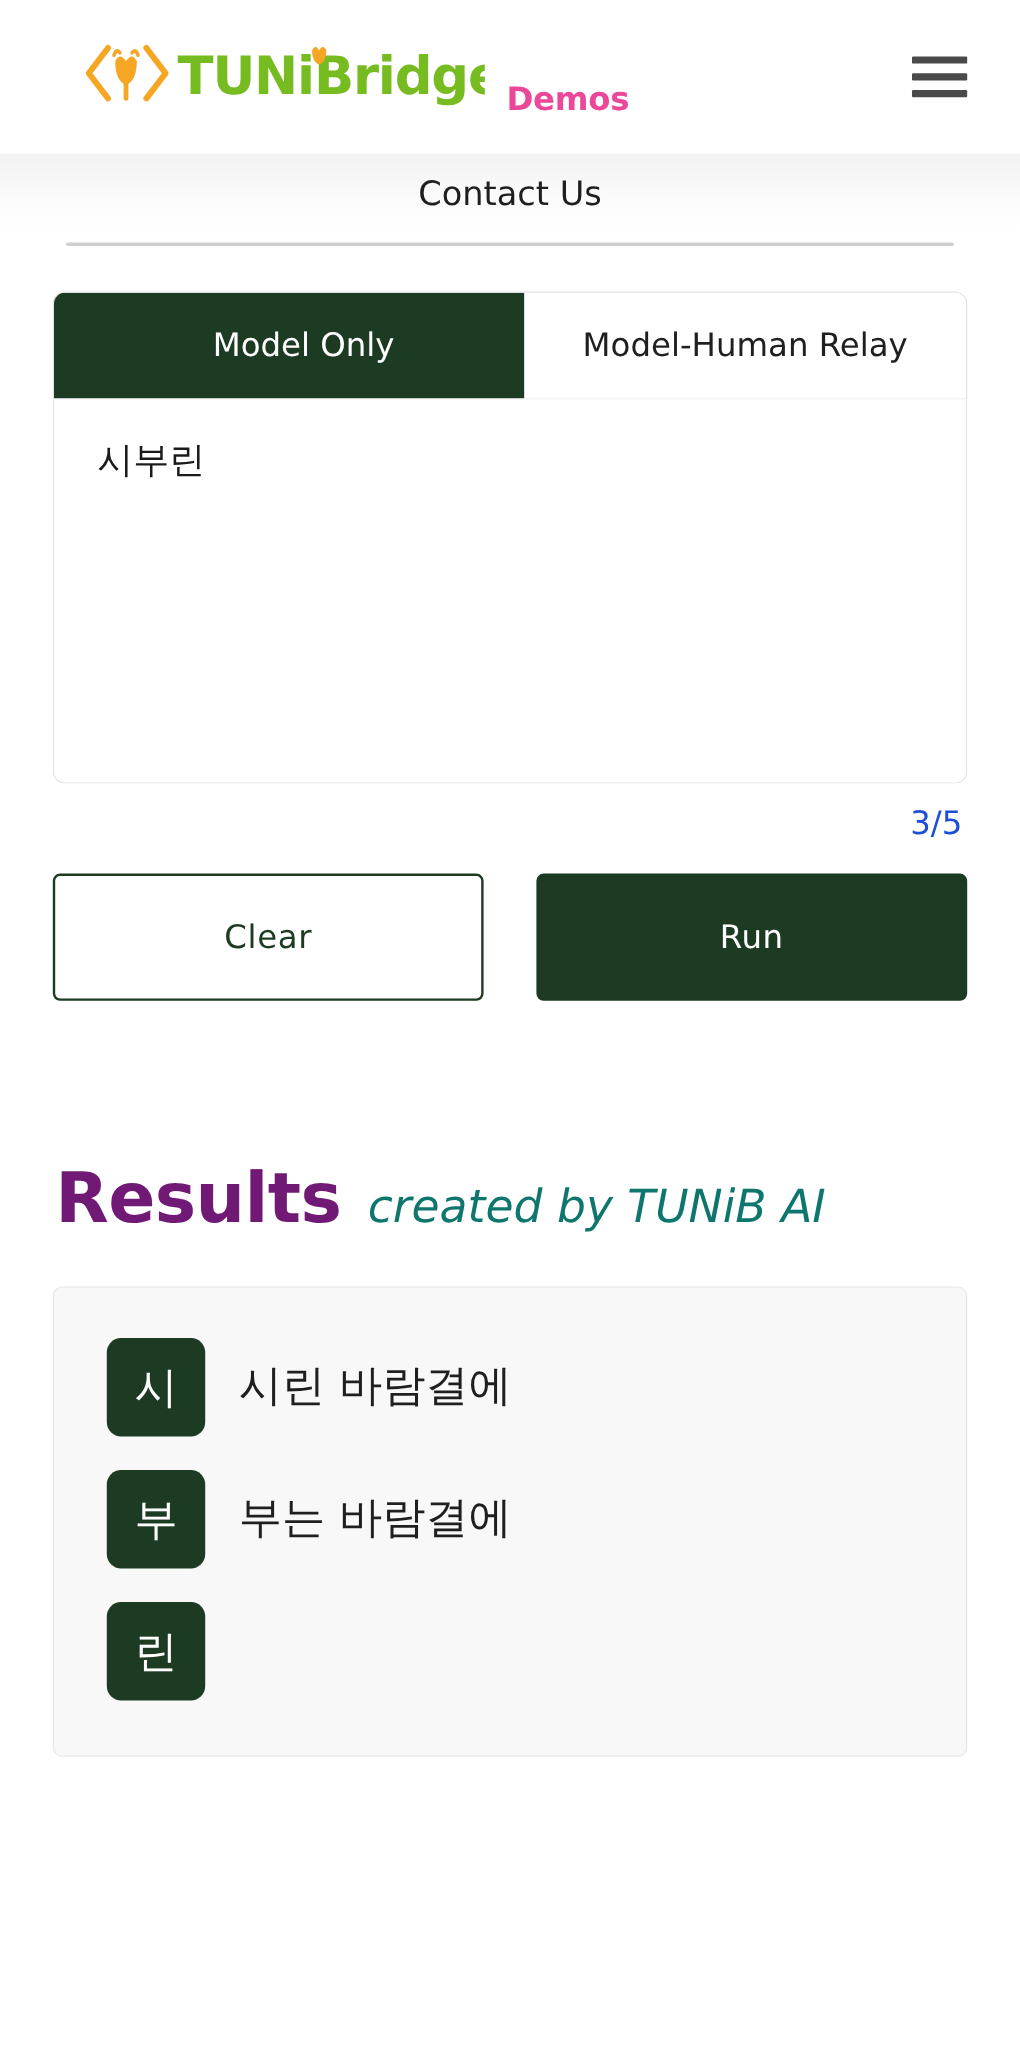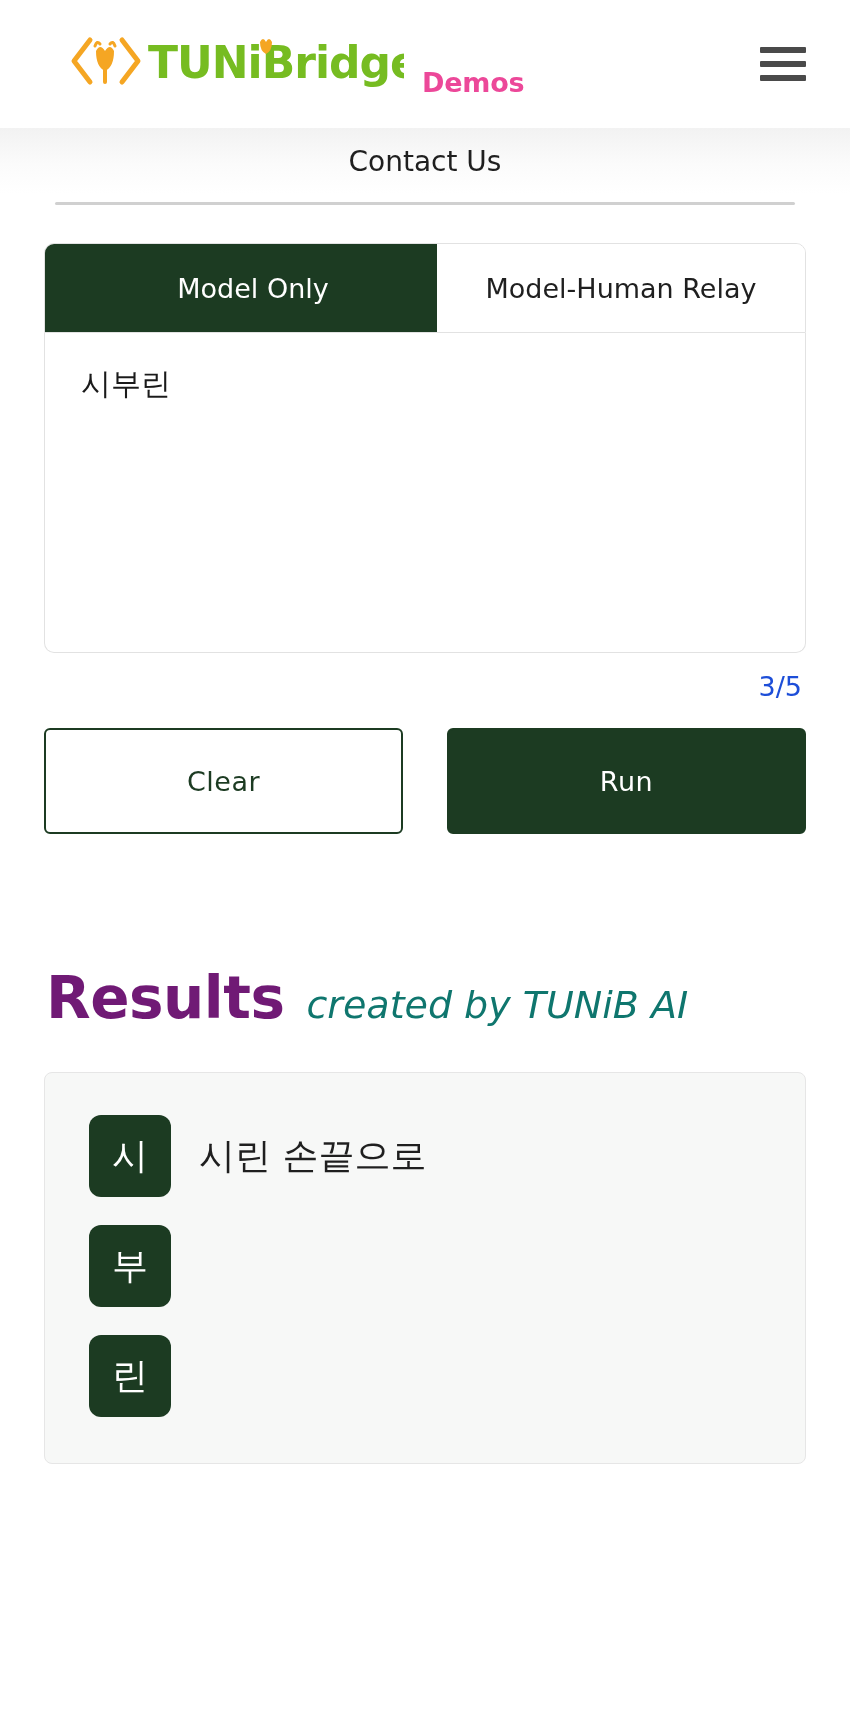--- a/index.html
+++ b/index.html
@@ -305,27 +305,28 @@
       <span class="results-title">Results</span>
       <span class="results-sub">created by TUNiB AI</span>
     </div>
 
     <div class="results-card">
 
       <div class="result-row">
         <div class="syllable-badge">
           <span>시</span>
         </div>
-        <div class="result-line">시린 손끝으로</div>
+        <div class="result-line">시린 바람결에</div>
       </div>
 
       <div class="result-row">
         <div class="syllable-badge">
           <span>부</span>
         </div>
+        <div class="result-line">부는 바람결에</div>
       </div>
 
       <div class="result-row">
         <div class="syllable-badge">
           <span>린</span>
         </div>
       </div>
 
     </div>
 

